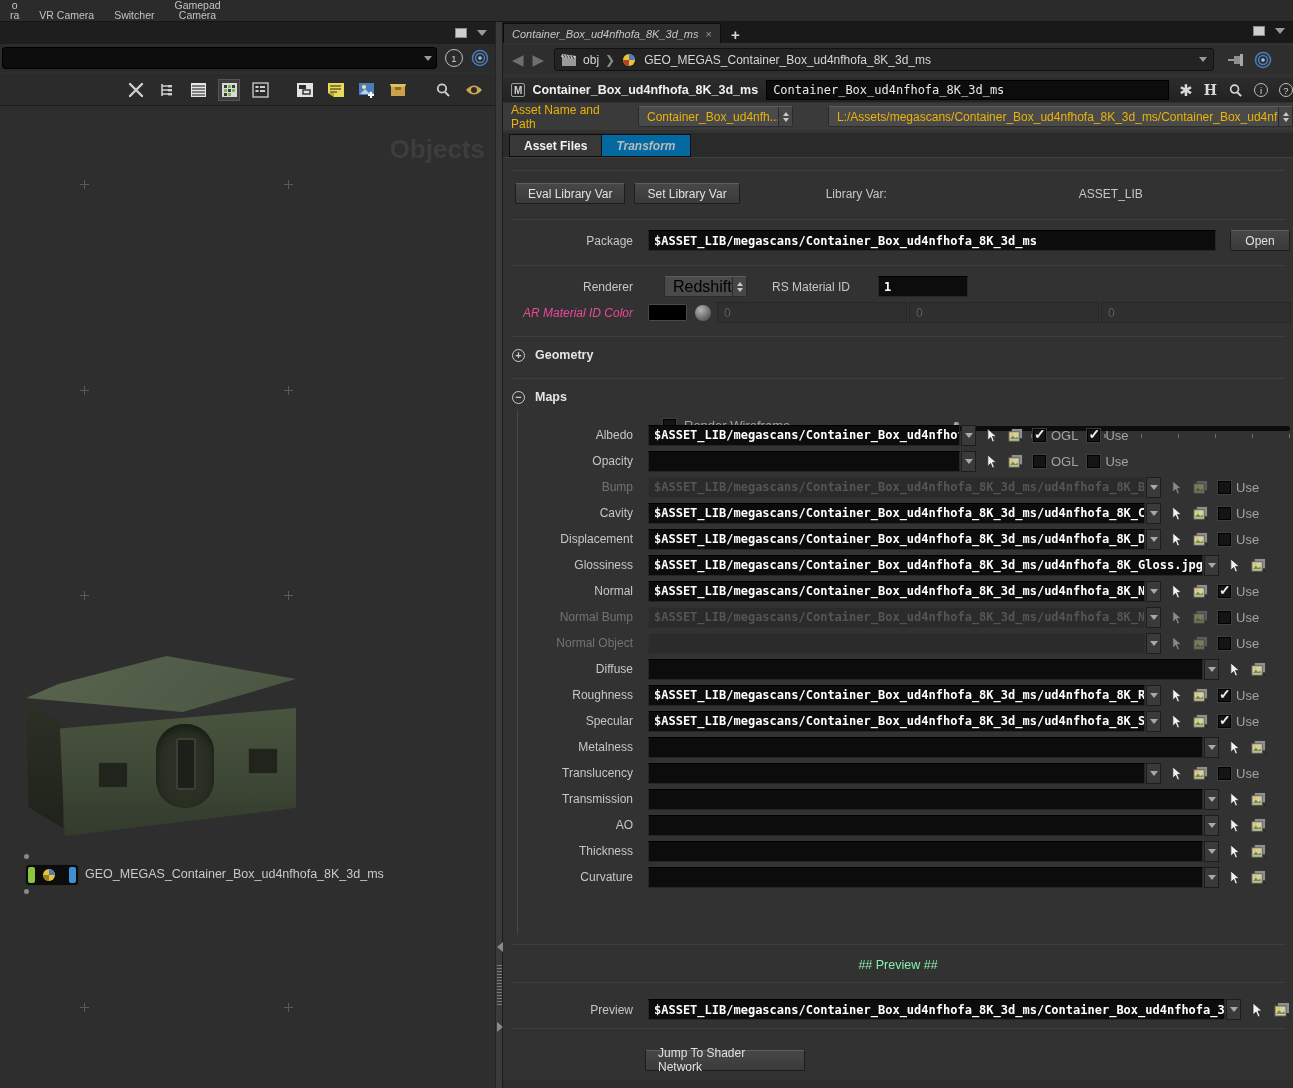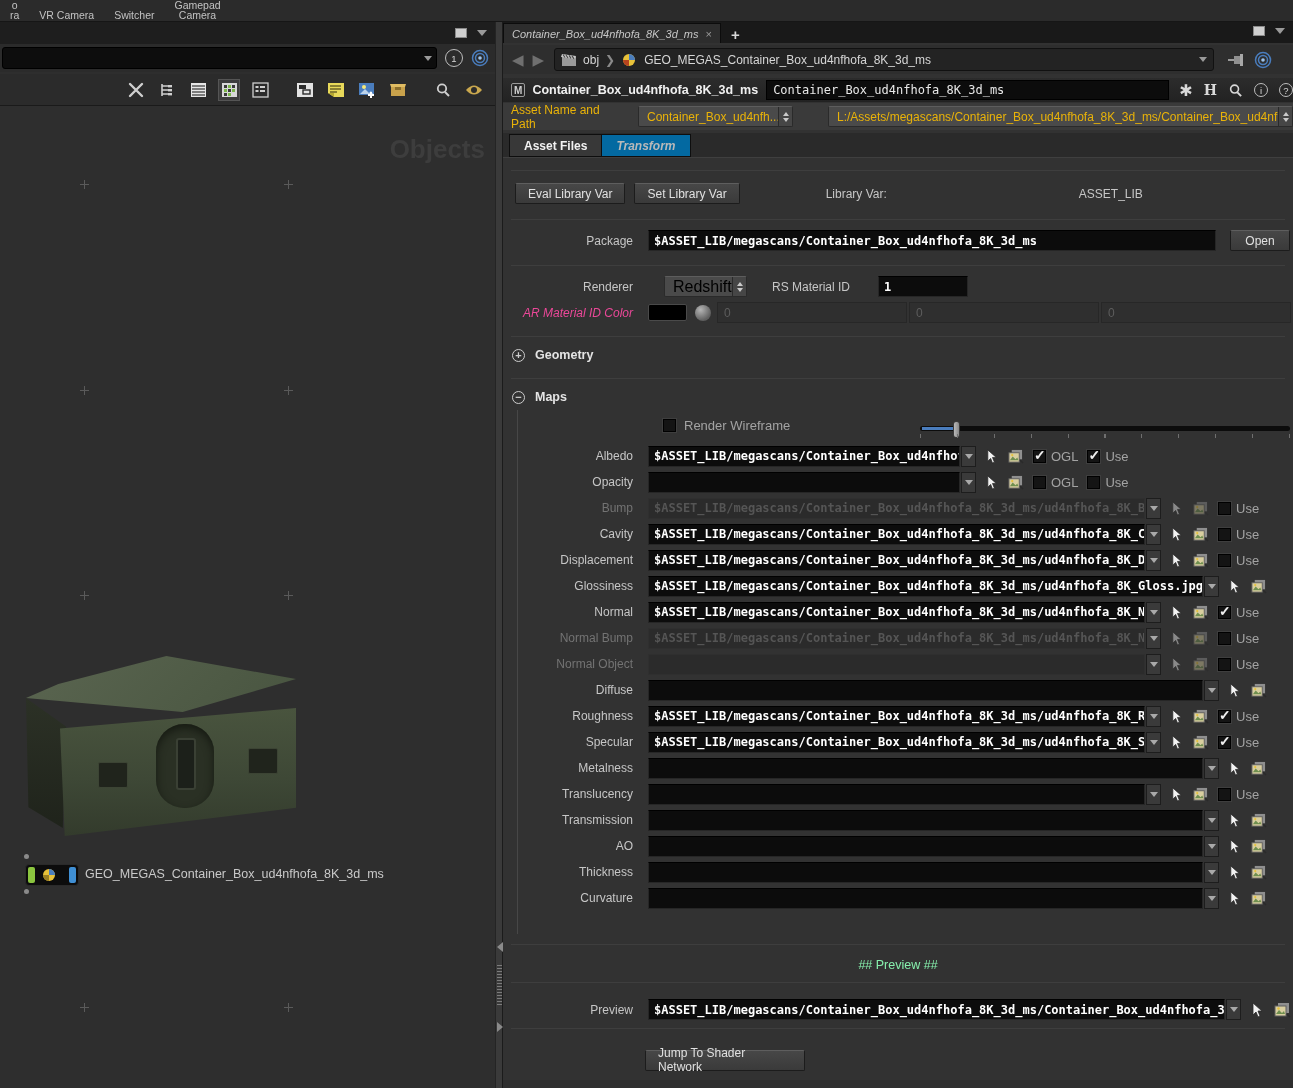--- a/index.html
+++ b/index.html
@@ -480,21 +480,21 @@
         <span class="sect-ico">−</span>
         <span class="sect-label">Maps</span>
       </div>
       <div id="maps-indent" style="top:252px; height:524px;"></div>
 
       <div class="abs" style="left:160px; top:260px; display:flex; align-items:center; gap:8px;">
         <span class="cb"></span>
         <span class="cb-label">Render Wireframe</span>
       </div>
 
-      <div id="maps-rows" style="top:285px;">
+      <div id="maps-rows" style="top:264px;">
           <div class="map-row w-short">
     <span class="plabel">Albedo</span>
     <span class="pfield mono">$ASSET_LIB/megascans/Container_Box_ud4nfhof</span>
     <span class="ddseg">
               <span class="tri-down"></span>
             </span>
     <span class="icons">
       <span>
         <svg width="15" height="15" viewBox="0 0 16 16">
                   <path d="M3 1 L3 13 L6 10 L8 15 L10 14 L8 9 L12 9 Z" fill="#f2f2f2" stroke="#2a2a2a" stroke-width=".8"></path>

